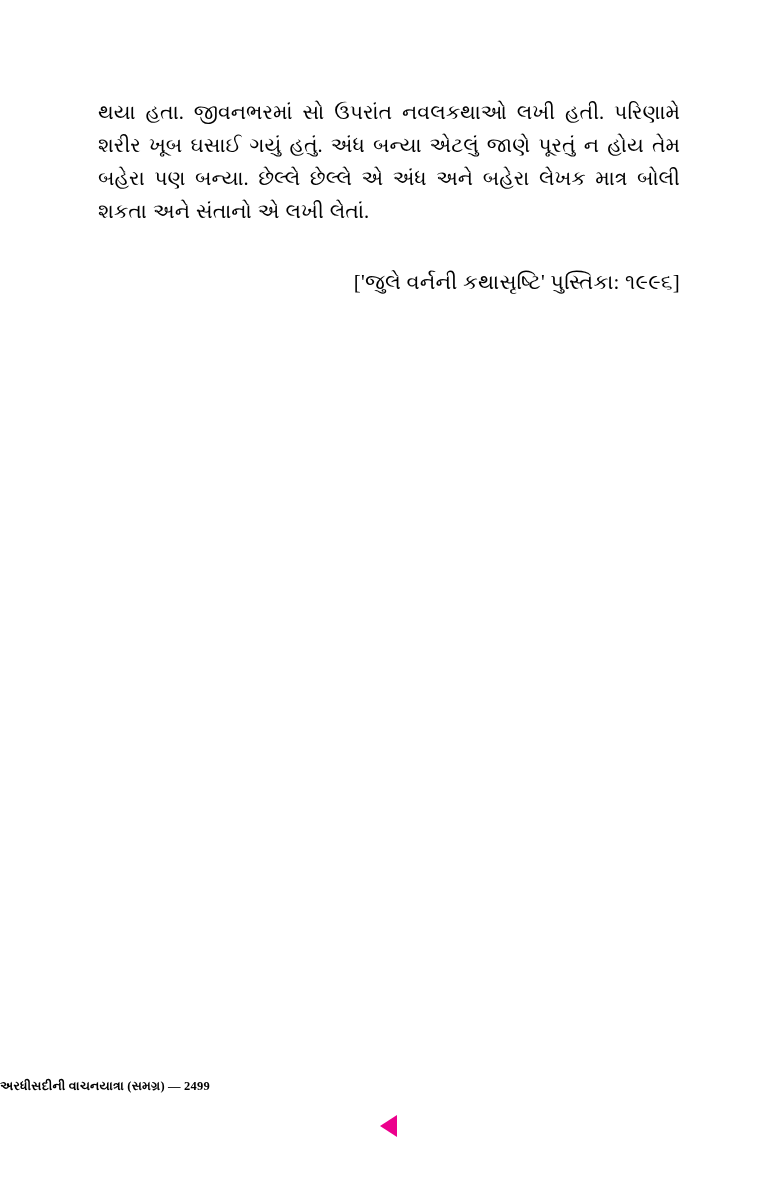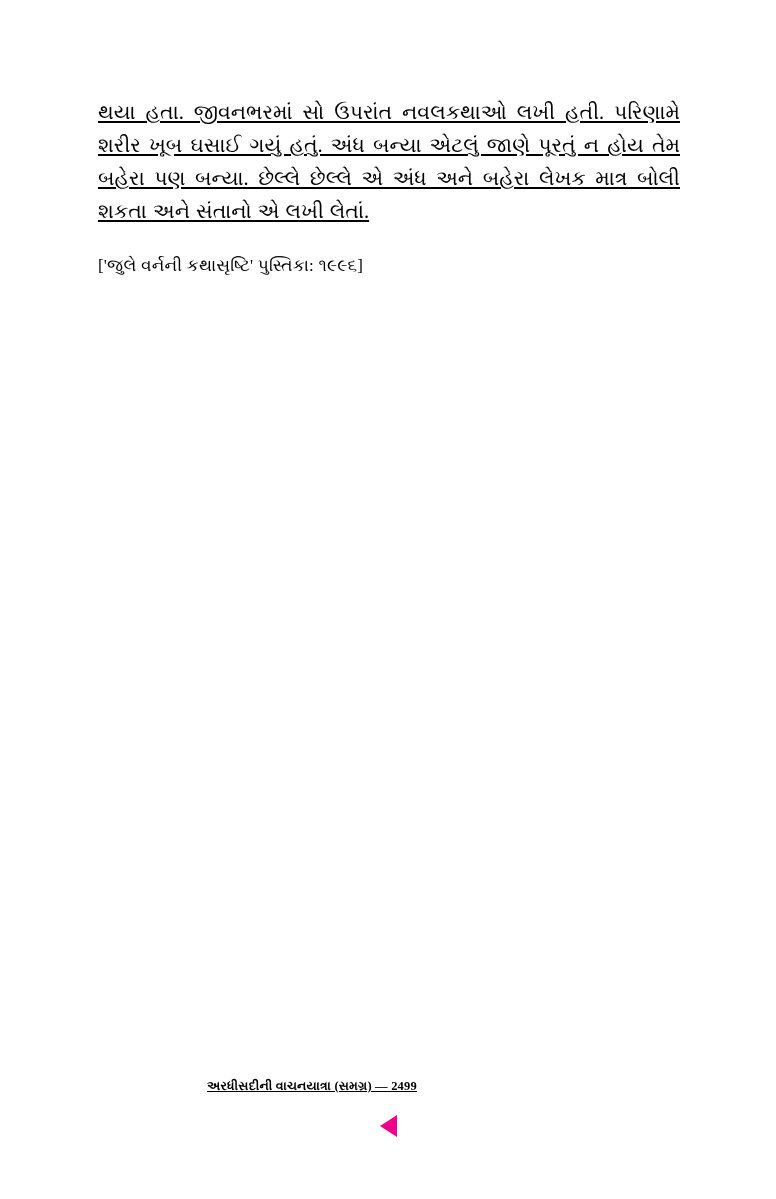--- a/index.html
+++ b/index.html
@@ -31,44 +31,42 @@
   .para {
     font-size: 20.5px;
     line-height: 33px;
     text-align: justify;
     text-justify: inter-word;
     margin: 0 0 0 0;
     word-spacing: 1px;
   }
   .para.first {
     text-indent: 0;
-    text-decoration: underline;
   }
   .para.second {
     text-indent: 34px;
     margin-top: 22px;
   }
   .citation {
-    margin-top: 22px;
-    font-size: 17px;
+    margin-top: 38px;
+    font-size: 21px;
     line-height: 32px;
-    text-align: left;
+    text-align: right;
     letter-spacing: 0.2px;
   }
   .footer {
     position: absolute;
     left: 0;
     top: 1079px;
     width: 624px;
-    text-align: center;
+    text-align: left;
     font-size: 12.5px;
     font-weight: bold;
     letter-spacing: 0.2px;
     color: #000000;
-    text-decoration: underline;
   }
   .nav-arrow-wrap {
     position: absolute;
     left: 0;
     top: 1115px;
     width: 776px;
     text-align: center;
   }
   .nav-arrow {
     display: inline-block;

